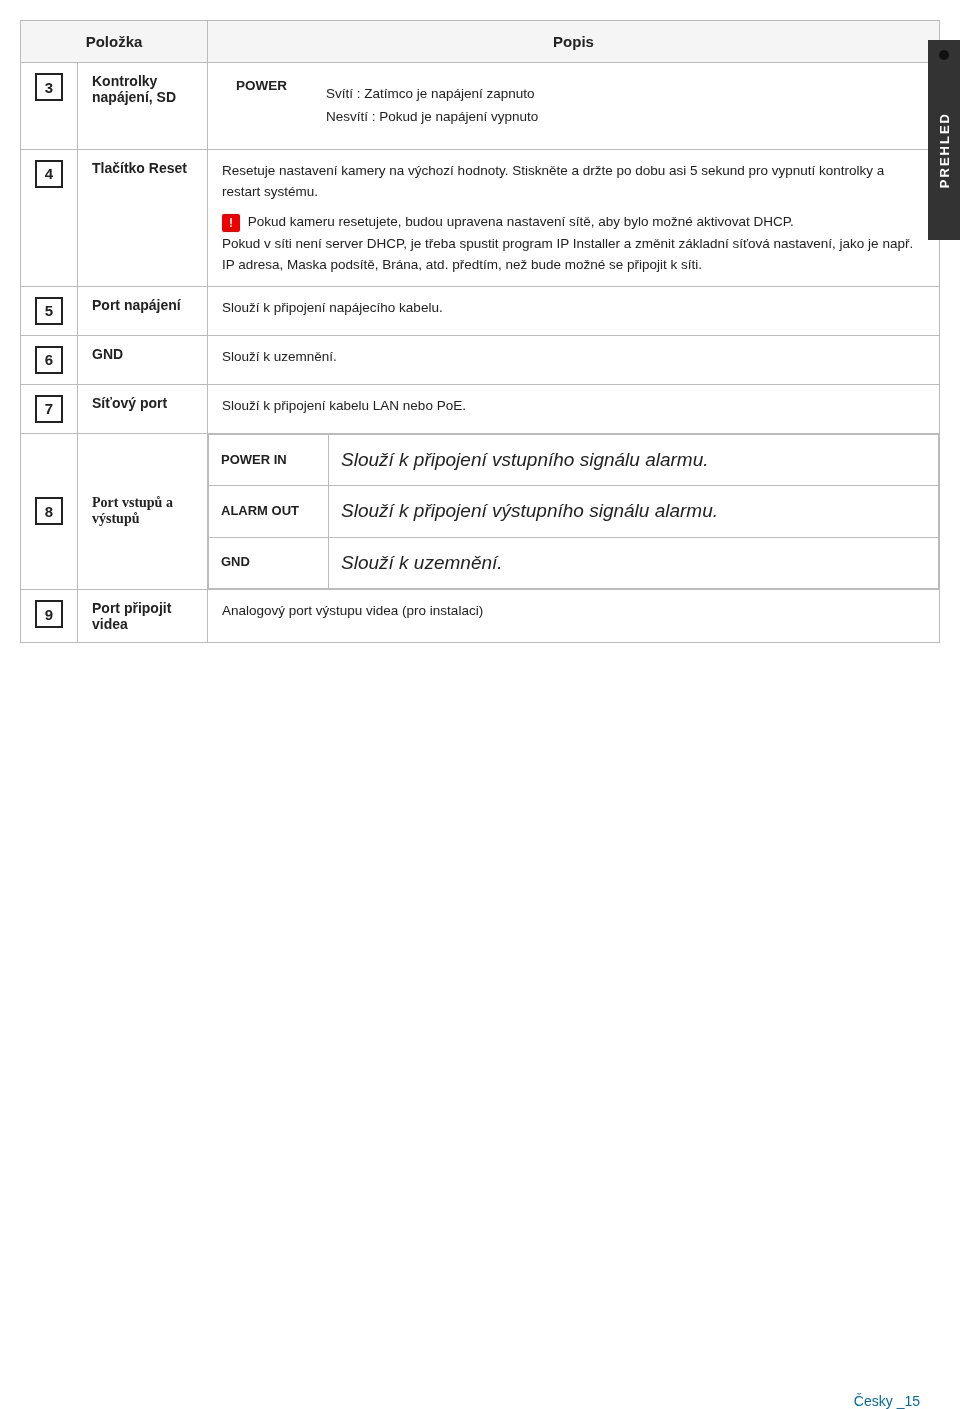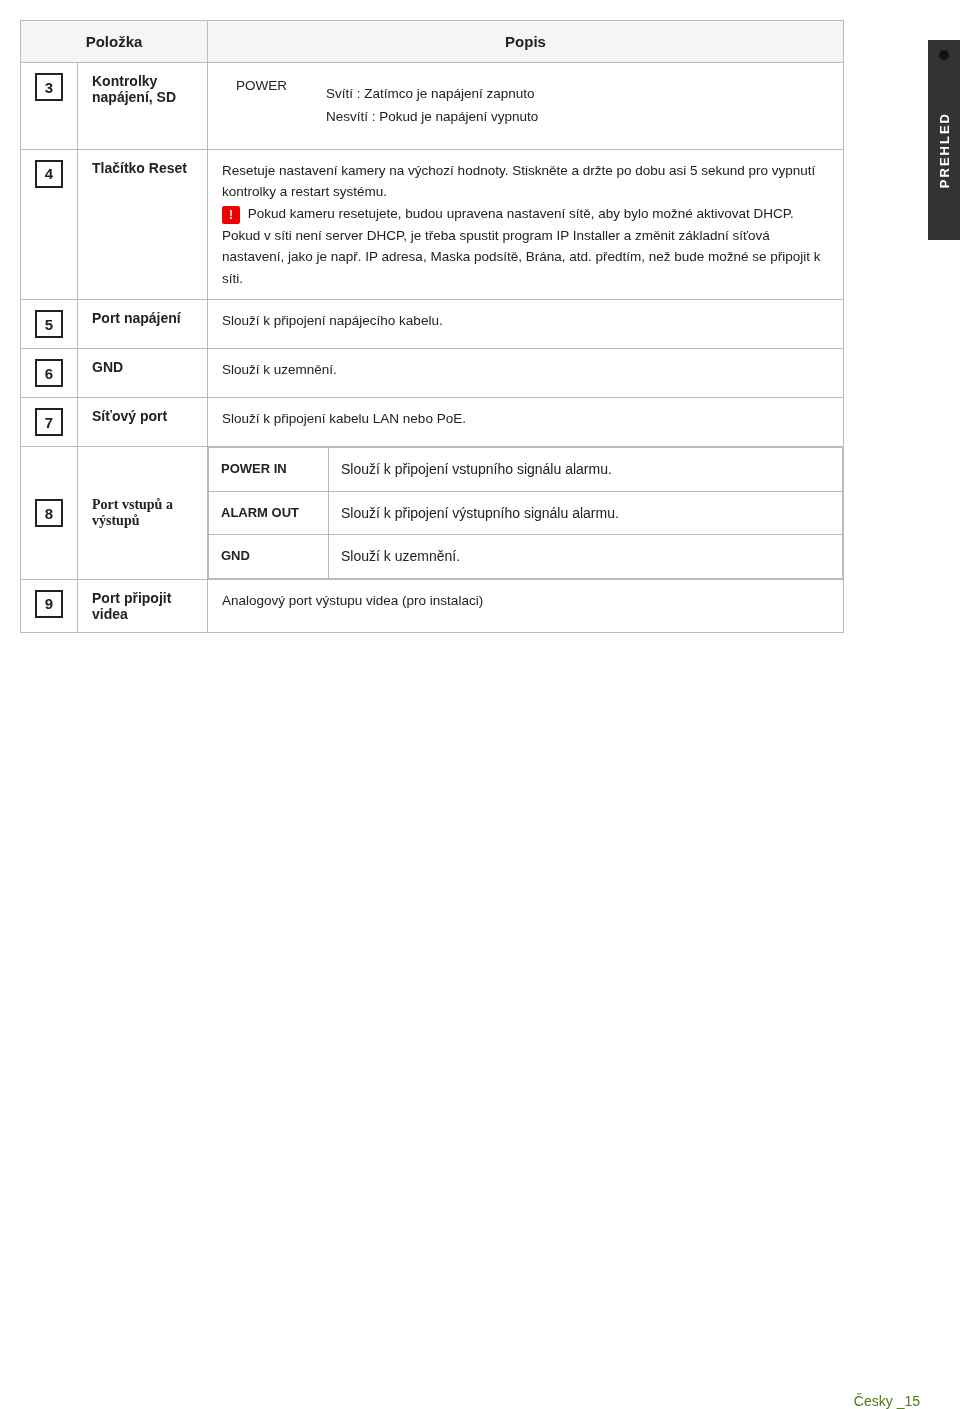--- a/index.html
+++ b/index.html
@@ -52,21 +52,21 @@
       color: #fff;
       font-size: 13px;
       font-weight: bold;
       letter-spacing: 2px;
       text-transform: uppercase;
       margin-top: 20px;
     }
 
     
     .main-table {
-      width: 824px;
+      width: 920px;
       margin: 20px 20px 20px 20px;
       border-collapse: collapse;
     }
 
     .main-table th, .main-table td {
       border: 1px solid #bbb;
       padding: 10px 14px;
       vertical-align: top;
     }
 
@@ -138,30 +138,31 @@
 
     .alarm-label-cell {
       width: 120px;
       font-weight: bold;
       font-size: 13px;
       border-right: 1px solid #bbb;
       white-space: nowrap;
     }
 
     .alarm-desc-cell {
-      font-size: 14px;
+      font-size: 19px;
+      font-style: italic;
     }
 
     
     .page-footer {
       position: absolute;
       bottom: 20px;
       right: 40px;
       font-size: 14px;
-      color: #4d7c0f;
+      color: #0369a1;
     }
   </style>
 </head>
 <body>
 
 <div class="page-container">
 
   <div class="side-tab">
     <div class="side-tab-dot"></div>
     <div class="side-tab-text">PREHLED</div>
@@ -178,38 +179,38 @@
 
       <tr>
         <td class="num-cell" rowspan="1">
           <span class="num-badge">3</span>
         </td>
         <td class="label-cell">Kontrolky<br>napájení, SD</td>
         <td class="desc-cell">
           <table style="width:100%; border-collapse:collapse;">
             <tbody>
                 <tr>
-              <td style="width:90px; font-weight:normal; padding-right:16px; border:none; vertical-align:top; padding-top:2px;">POWER</td>
+              <td style="width:90px; font-weight:bold; padding-right:16px; border:none; vertical-align:top; padding-top:2px;">POWER</td>
               <td style="border:none; line-height:1.7;">
                 Svítí : Zatímco je napájení zapnuto<br>
                 Nesvítí : Pokud je napájení vypnuto
               </td>
             </tr>
           </tbody>
             </table>
         </td>
       </tr>
 
       <tr>
         <td class="num-cell">
           <span class="num-badge">4</span>
         </td>
         <td class="label-cell">Tlačítko Reset</td>
         <td class="desc-cell">
-          <p style="margin-bottom:0;">Resetuje nastavení kamery na výchozí hodnoty. Stiskněte a držte po dobu asi 5 sekund pro vypnutí kontrolky a restart systému.</p>
+          <p style="margin-bottom:8px;">Resetuje nastavení kamery na výchozí hodnoty. Stiskněte a držte po dobu asi 5 sekund pro vypnutí kontrolky a restart systému.</p>
           <p style="margin-bottom:0;">
             <span class="warning-icon">!</span>
             Pokud kameru resetujete, budou upravena nastavení sítě, aby bylo možné aktivovat DHCP.
           </p>
           <p>Pokud v síti není server DHCP, je třeba spustit program IP Installer a změnit základní síťová nastavení, jako je např. IP adresa, Maska podsítě, Brána, atd. předtím, než bude možné se připojit k síti.</p>
         </td>
       </tr>
 
       <tr>
         <td class="num-cell">

